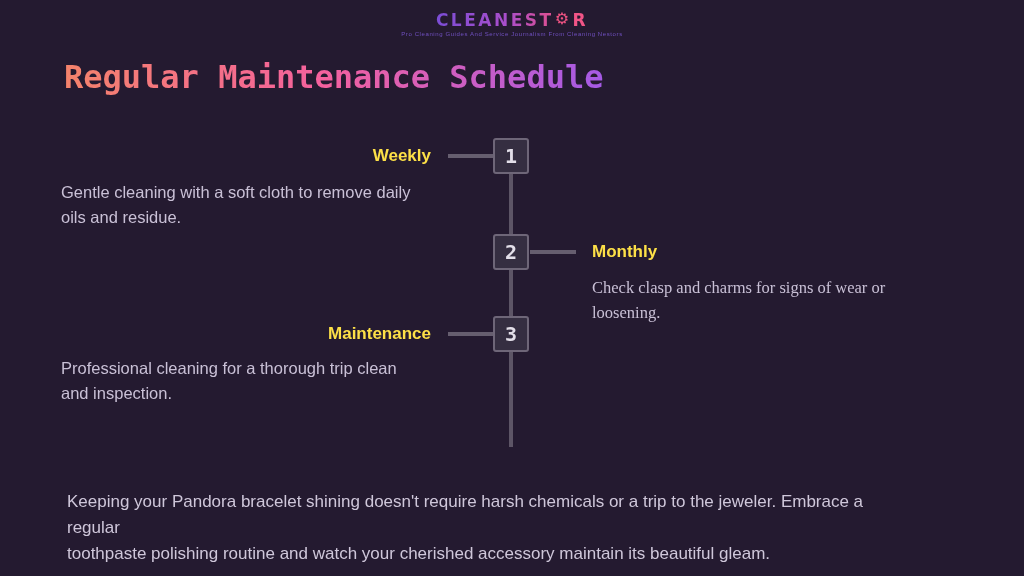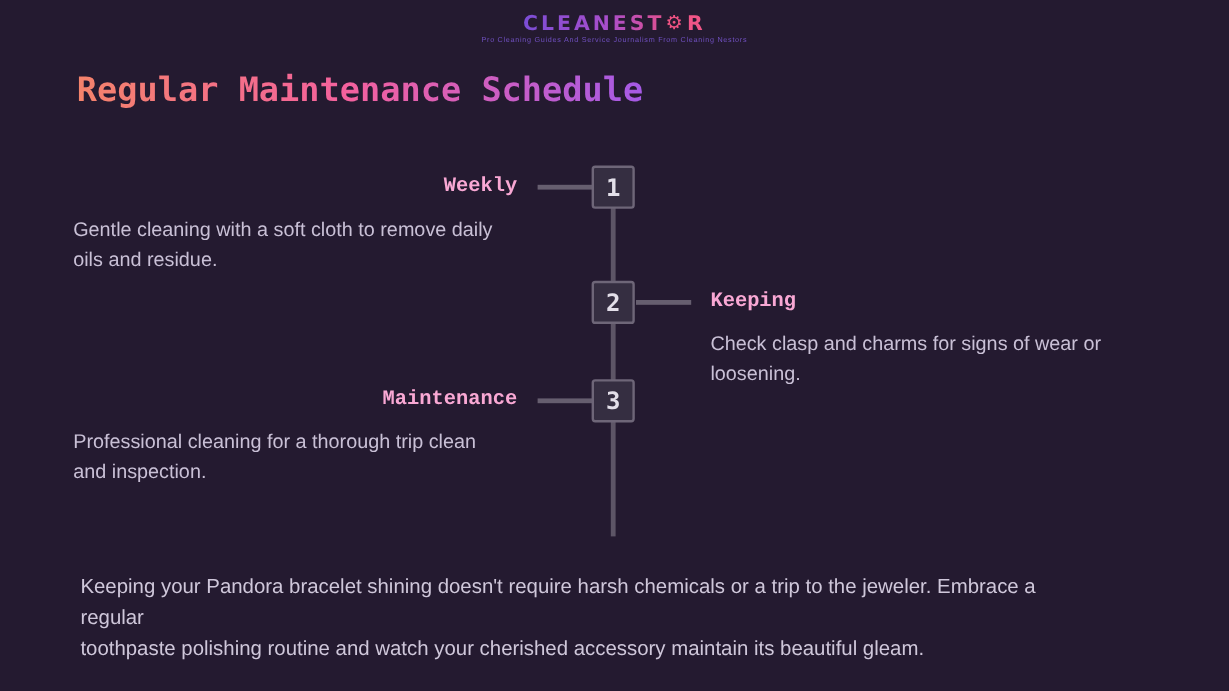--- a/index.html
+++ b/index.html
@@ -53,21 +53,21 @@
     color: #7050c0;
   }
 
   
   .page-title {
     position: absolute;
     left: 64px;
     top: 58px;
     font-family: "DejaVu Sans Mono", monospace;
     font-weight: bold;
-    font-size: 28px;
+    font-size: 32px;
     background: linear-gradient(90deg, #f4836b 0%, #f4619e 48%, #a55ae6 100%);
     -webkit-background-clip: text;
     background-clip: text;
     color: transparent;
     white-space: nowrap;
   }
 
   
   .v-line {
     position: absolute;
@@ -92,40 +92,40 @@
     display: flex;
     align-items: center;
     justify-content: center;
     font-family: "DejaVu Sans Mono", monospace;
     font-weight: bold;
     font-size: 20px;
     color: #e3dfe9;
   }
   .tl-label {
     position: absolute;
-    font-family: Liberation Mono, monospace;
+    font-family: Liberation Sans, sans-serif;
     font-weight: bold;
     font-size: 17px;
-    color: #f9a8d4;
+    color: #fde047;
     white-space: nowrap;
   }
   .tl-desc {
     position: absolute;
     font-size: 16.5px;
     line-height: 25px;
     color: #c9c0d6;
     white-space: pre-line;
   }
   .align-right { text-align: left; }
 
   
   .footer-text {
     position: absolute;
     left: 67px;
-    top: 476px;
+    top: 489px;
     width: 845px;
     font-size: 17px;
     line-height: 26px;
     color: #cfc7da;
     white-space: pre-line;
   }
 </style>
 </head>
 <body>
 
@@ -149,22 +149,22 @@
     <span>1</span>
   </div>
   <div class="tl-label" style="right:593px; top:146px;">Weekly</div>
   <div class="tl-desc align-right" style="right:593px; top:180px; width:370px;">Gentle cleaning with a soft cloth to remove daily
 oils and residue.</div>
 
   <div class="connector" style="left:530px; top:250px; width:46px;"></div>
   <div class="tl-box" style="left:493px; top:234px;">
     <span>2</span>
   </div>
-  <div class="tl-label" style="left:592px; top:242px;">Keeping</div>
-  <div class="tl-desc" style="left:592px; top:275px; width:345px;">Check clasp and charms for signs of wear or
+  <div class="tl-label" style="left:592px; top:242px;">Monthly</div>
+  <div class="tl-desc" style="left:592px; top:275px; width:345px;font-family:Liberation Serif, serif;">Check clasp and charms for signs of wear or
 loosening.</div>
 
   <div class="connector" style="left:448px; top:332px; width:47px;"></div>
   <div class="tl-box" style="left:493px; top:316px;">
     <span>3</span>
   </div>
   <div class="tl-label" style="right:593px; top:324px;">Maintenance</div>
   <div class="tl-desc align-right" style="right:593px; top:356px; width:370px;">Professional cleaning for a thorough trip clean
 and inspection.</div>
 

